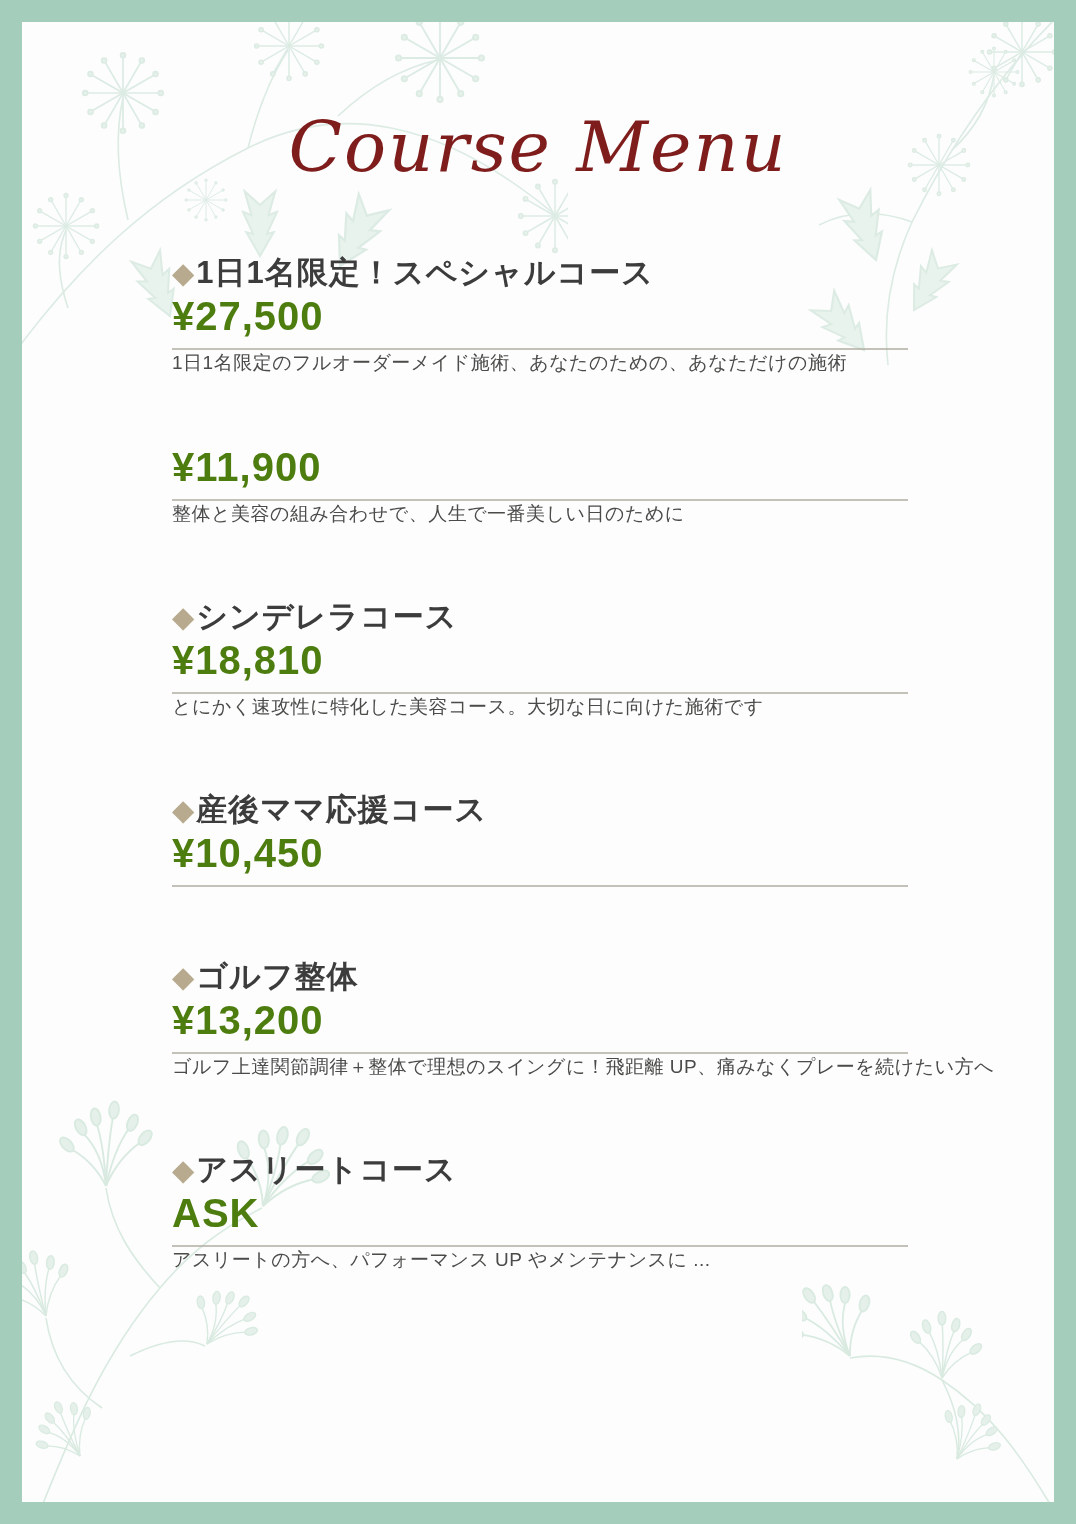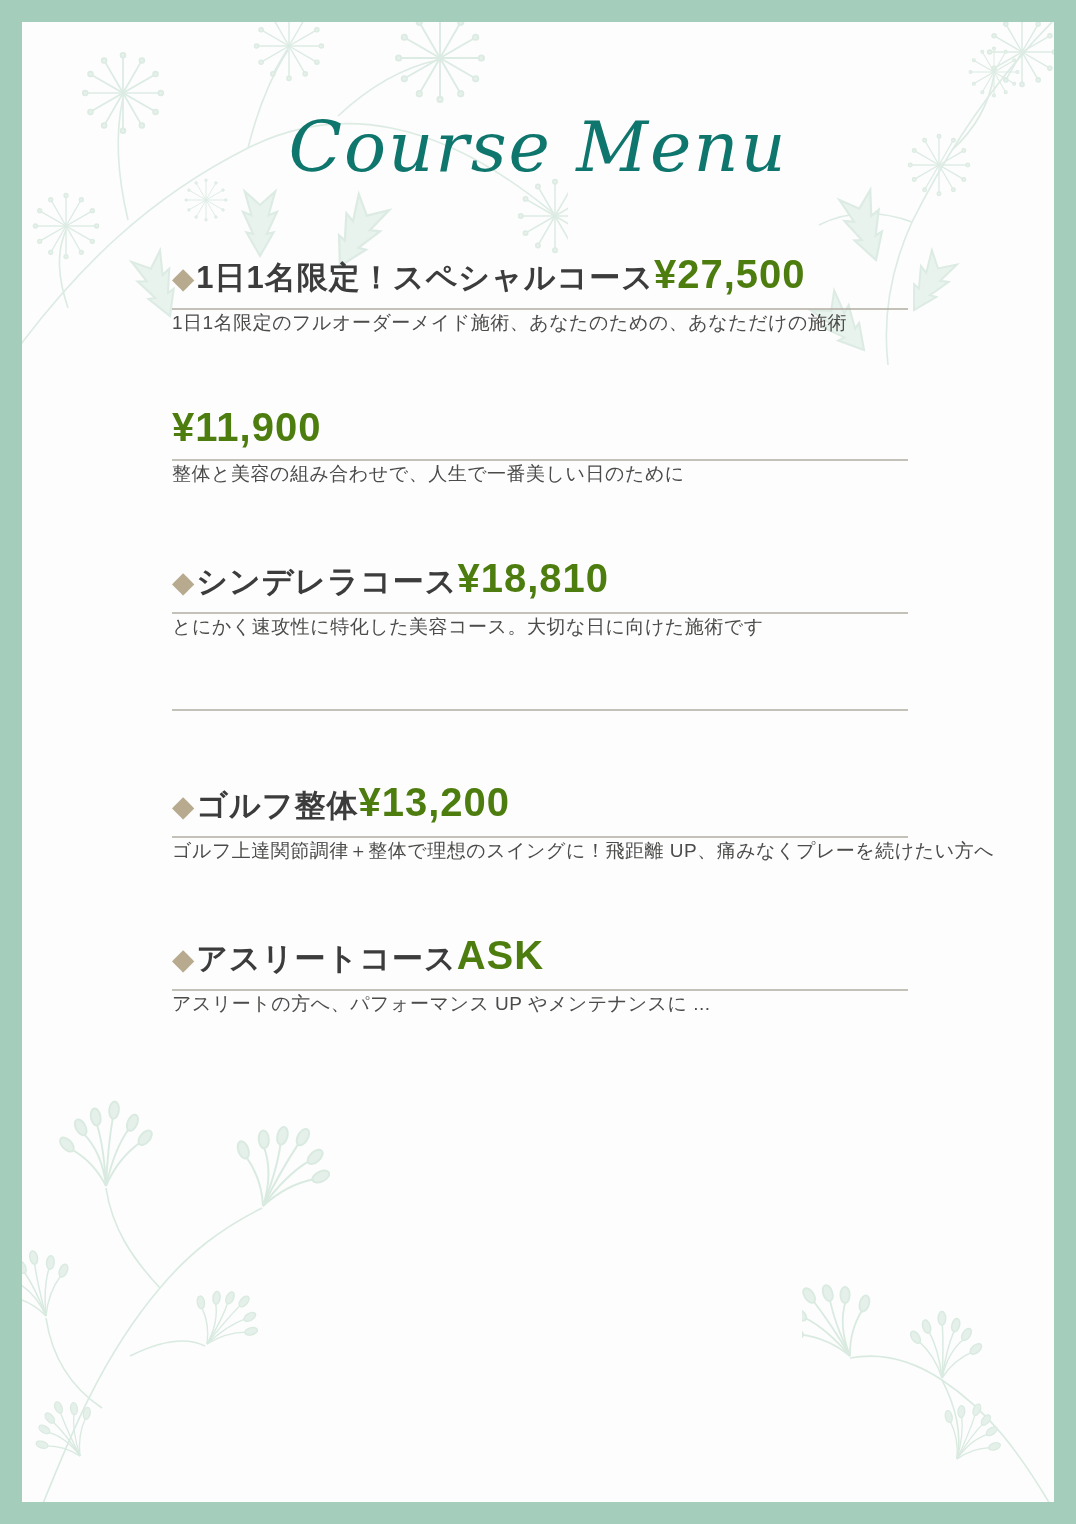--- a/index.html
+++ b/index.html
@@ -23,36 +23,37 @@
   .deco-br{right:-8px;bottom:-12px;}
   
   .title{
     margin:84px 0 0 0;
     text-align:center;
     font-family:"DejaVu Serif","Liberation Serif",serif;
     font-style:italic;
     font-weight:500;
     font-size:70px;
     letter-spacing:2px;
-    color:#0f766e;
+    color:#7f1d1d;
     position:relative;
   }
   
   .menu-list{
     position:relative;
     margin:64px 0 0 150px;
     width:736px;
   }
   .menu-item{margin-bottom:69px;}
   .menu-item:nth-child(5){margin-top:22px;}
   .menu-item:nth-child(6){margin-top:8px;}
   .item-header{
     display:flex;
-    justify-content:flex-start;
+    justify-content:center;
     align-items:baseline;
+    flex-direction:column;
   }
   .item-name{
     font-size:31px;
     font-weight:700;
     color:#3c3c3c;
     letter-spacing:1px;
     white-space:nowrap;
   }
   .diamond{
     font-size:29px;
@@ -221,20 +222,24 @@
     <div class="menu-item">
       <div class="item-header">
         <span class="item-name"><span class="diamond">◆</span><span>シンデレラコース</span></span>
         <span class="item-price">¥18,810</span>
       </div>
       <div class="rule"></div>
       <div class="item-desc">とにかく速攻性に特化した美容コース。大切な日に向けた施術です</div>
     </div>
 
     <div class="menu-item">
+      <div class="item-header">
+        <span class="item-name"><span class="diamond">◆</span><span>産後ママ応援コース</span></span>
+        <span class="item-price">¥10,450</span>
+      </div>
       <div class="rule"></div>
     </div>
 
     <div class="menu-item">
       <div class="item-header">
         <span class="item-name"><span class="diamond">◆</span><span>ゴルフ整体</span></span>
         <span class="item-price">¥13,200</span>
       </div>
       <div class="rule"></div>
       <div class="item-desc">ゴルフ上達関節調律＋整体で理想のスイングに！飛距離 UP、痛みなくプレーを続けたい方へ</div>

